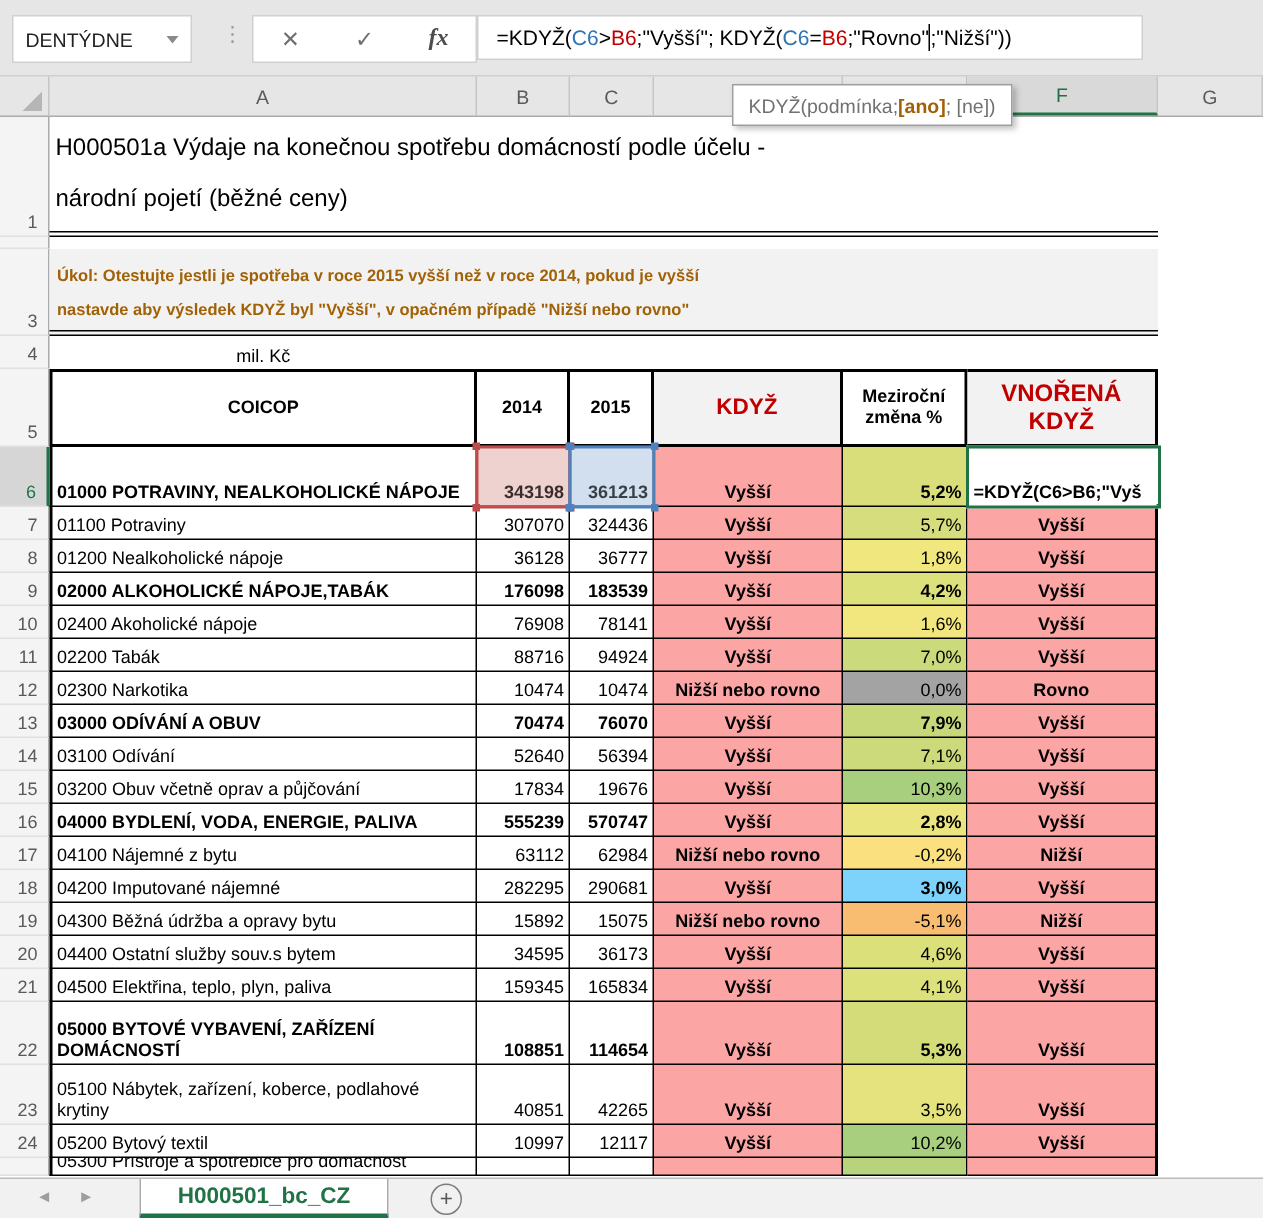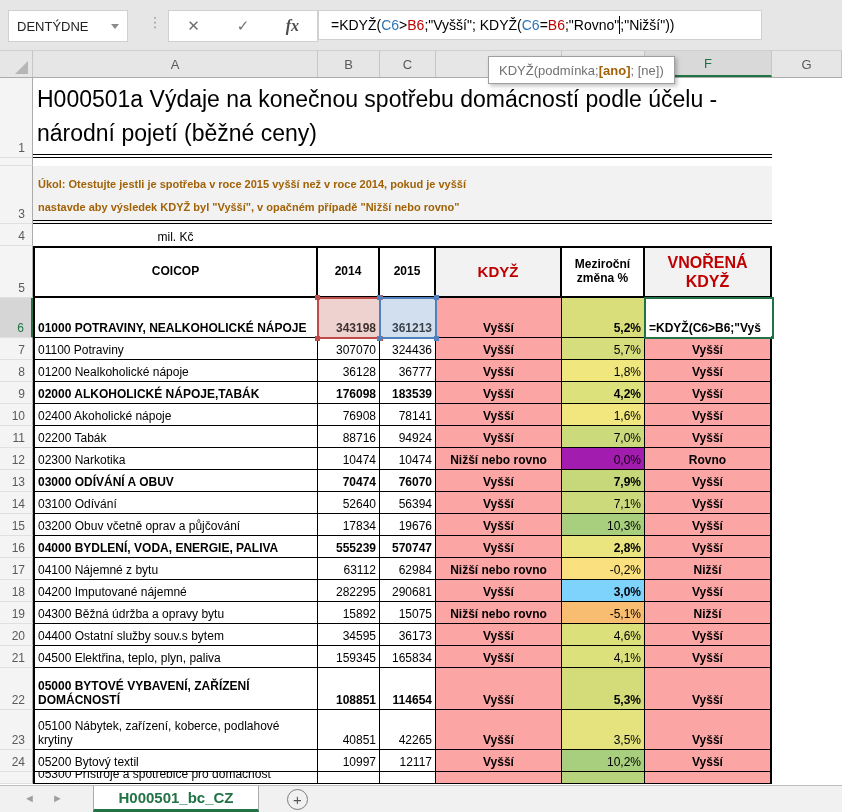--- a/index.html
+++ b/index.html
@@ -51,21 +51,21 @@
   .h{border-top:2px solid #000;border-bottom:2px solid #000;border-right:2px solid #000;background:#fff;
      display:flex;align-items:center;justify-content:center;text-align:center;font-weight:bold;
      box-sizing:border-box;padding:1px 2px;font-size:12px;line-height:1.15;}
   .h.first{border-left:2px solid #000;}
   .h.gray{background:#f2f2f2;}
   .red{color:#c00000;}
   .h-kdyz{font-size:15px;}
   .h-nested{font-size:16px;line-height:1.2;}
   
   .span-af{width:739px;box-sizing:border-box;overflow:hidden;}
-  .title-cell{font-size:23px;line-height:34px;padding:4px 0 0 4px;border-bottom:4px double #000;}
+  .title-cell{font-size:16px;line-height:34px;padding:4px 0 0 4px;border-bottom:4px double #000;}
   .task-cell{background:#f2f2f2;color:#a16207;font-weight:bold;font-size:11px;line-height:23px;
              padding:7px 0 0 5px;border-bottom:4px double #000;}
   .unit-cell{width:285px;text-align:center;font-size:12px;display:flex;align-items:flex-end;justify-content:center;padding-bottom:2px;box-sizing:border-box;}
   
   .sel{position:absolute;box-sizing:border-box;pointer-events:none;}
   .sel-b6{left:317px;top:219px;width:64px;height:42px;border:2px solid #bf4c4a;background:rgba(226,178,177,0.25);}
   .sel-c6{left:379px;top:219px;width:58px;height:42px;border:2px solid #4f81bd;background:rgba(190,210,235,0.30);}
   .hnd{position:absolute;width:5px;height:5px;}
   .hnd-r{background:#bf4c4a;} .hnd-b{background:#4f81bd;}
   .h-tl{left:-4px;top:-4px}.h-tr{right:-4px;top:-4px}.h-bl{left:-4px;bottom:-4px}.h-br{right:-4px;bottom:-4px}
@@ -244,21 +244,21 @@
           <div class="c cE d num" style="background: rgb(203, 218, 123);">7,0%</div>
           <div class="c cF d mid last">Vyšší</div>
           <div class="c cG"></div>
         </div>
         <div class="xrow" style="height: 22px;">
           <div class="gut">12</div>
           <div class="c cA d first">02300 Narkotika</div>
           <div class="c cB d num">10474</div>
           <div class="c cC d num">10474</div>
           <div class="c cD d mid">Nižší nebo rovno</div>
-          <div class="c cE d num" style="background: #a21caf;">0,0%</div>
+          <div class="c cE d num" style="background: #a3a3a3;">0,0%</div>
           <div class="c cF d mid last">Rovno</div>
           <div class="c cG"></div>
         </div>
         <div class="xrow" style="height: 22px;">
           <div class="gut">13</div>
           <div class="c cA d first bold">03000 ODÍVÁNÍ A OBUV</div>
           <div class="c cB d num bold">70474</div>
           <div class="c cC d num bold">76070</div>
           <div class="c cD d mid">Vyšší</div>
           <div class="c cE d num bold" style="background: rgb(199, 216, 122);">7,9%</div>

